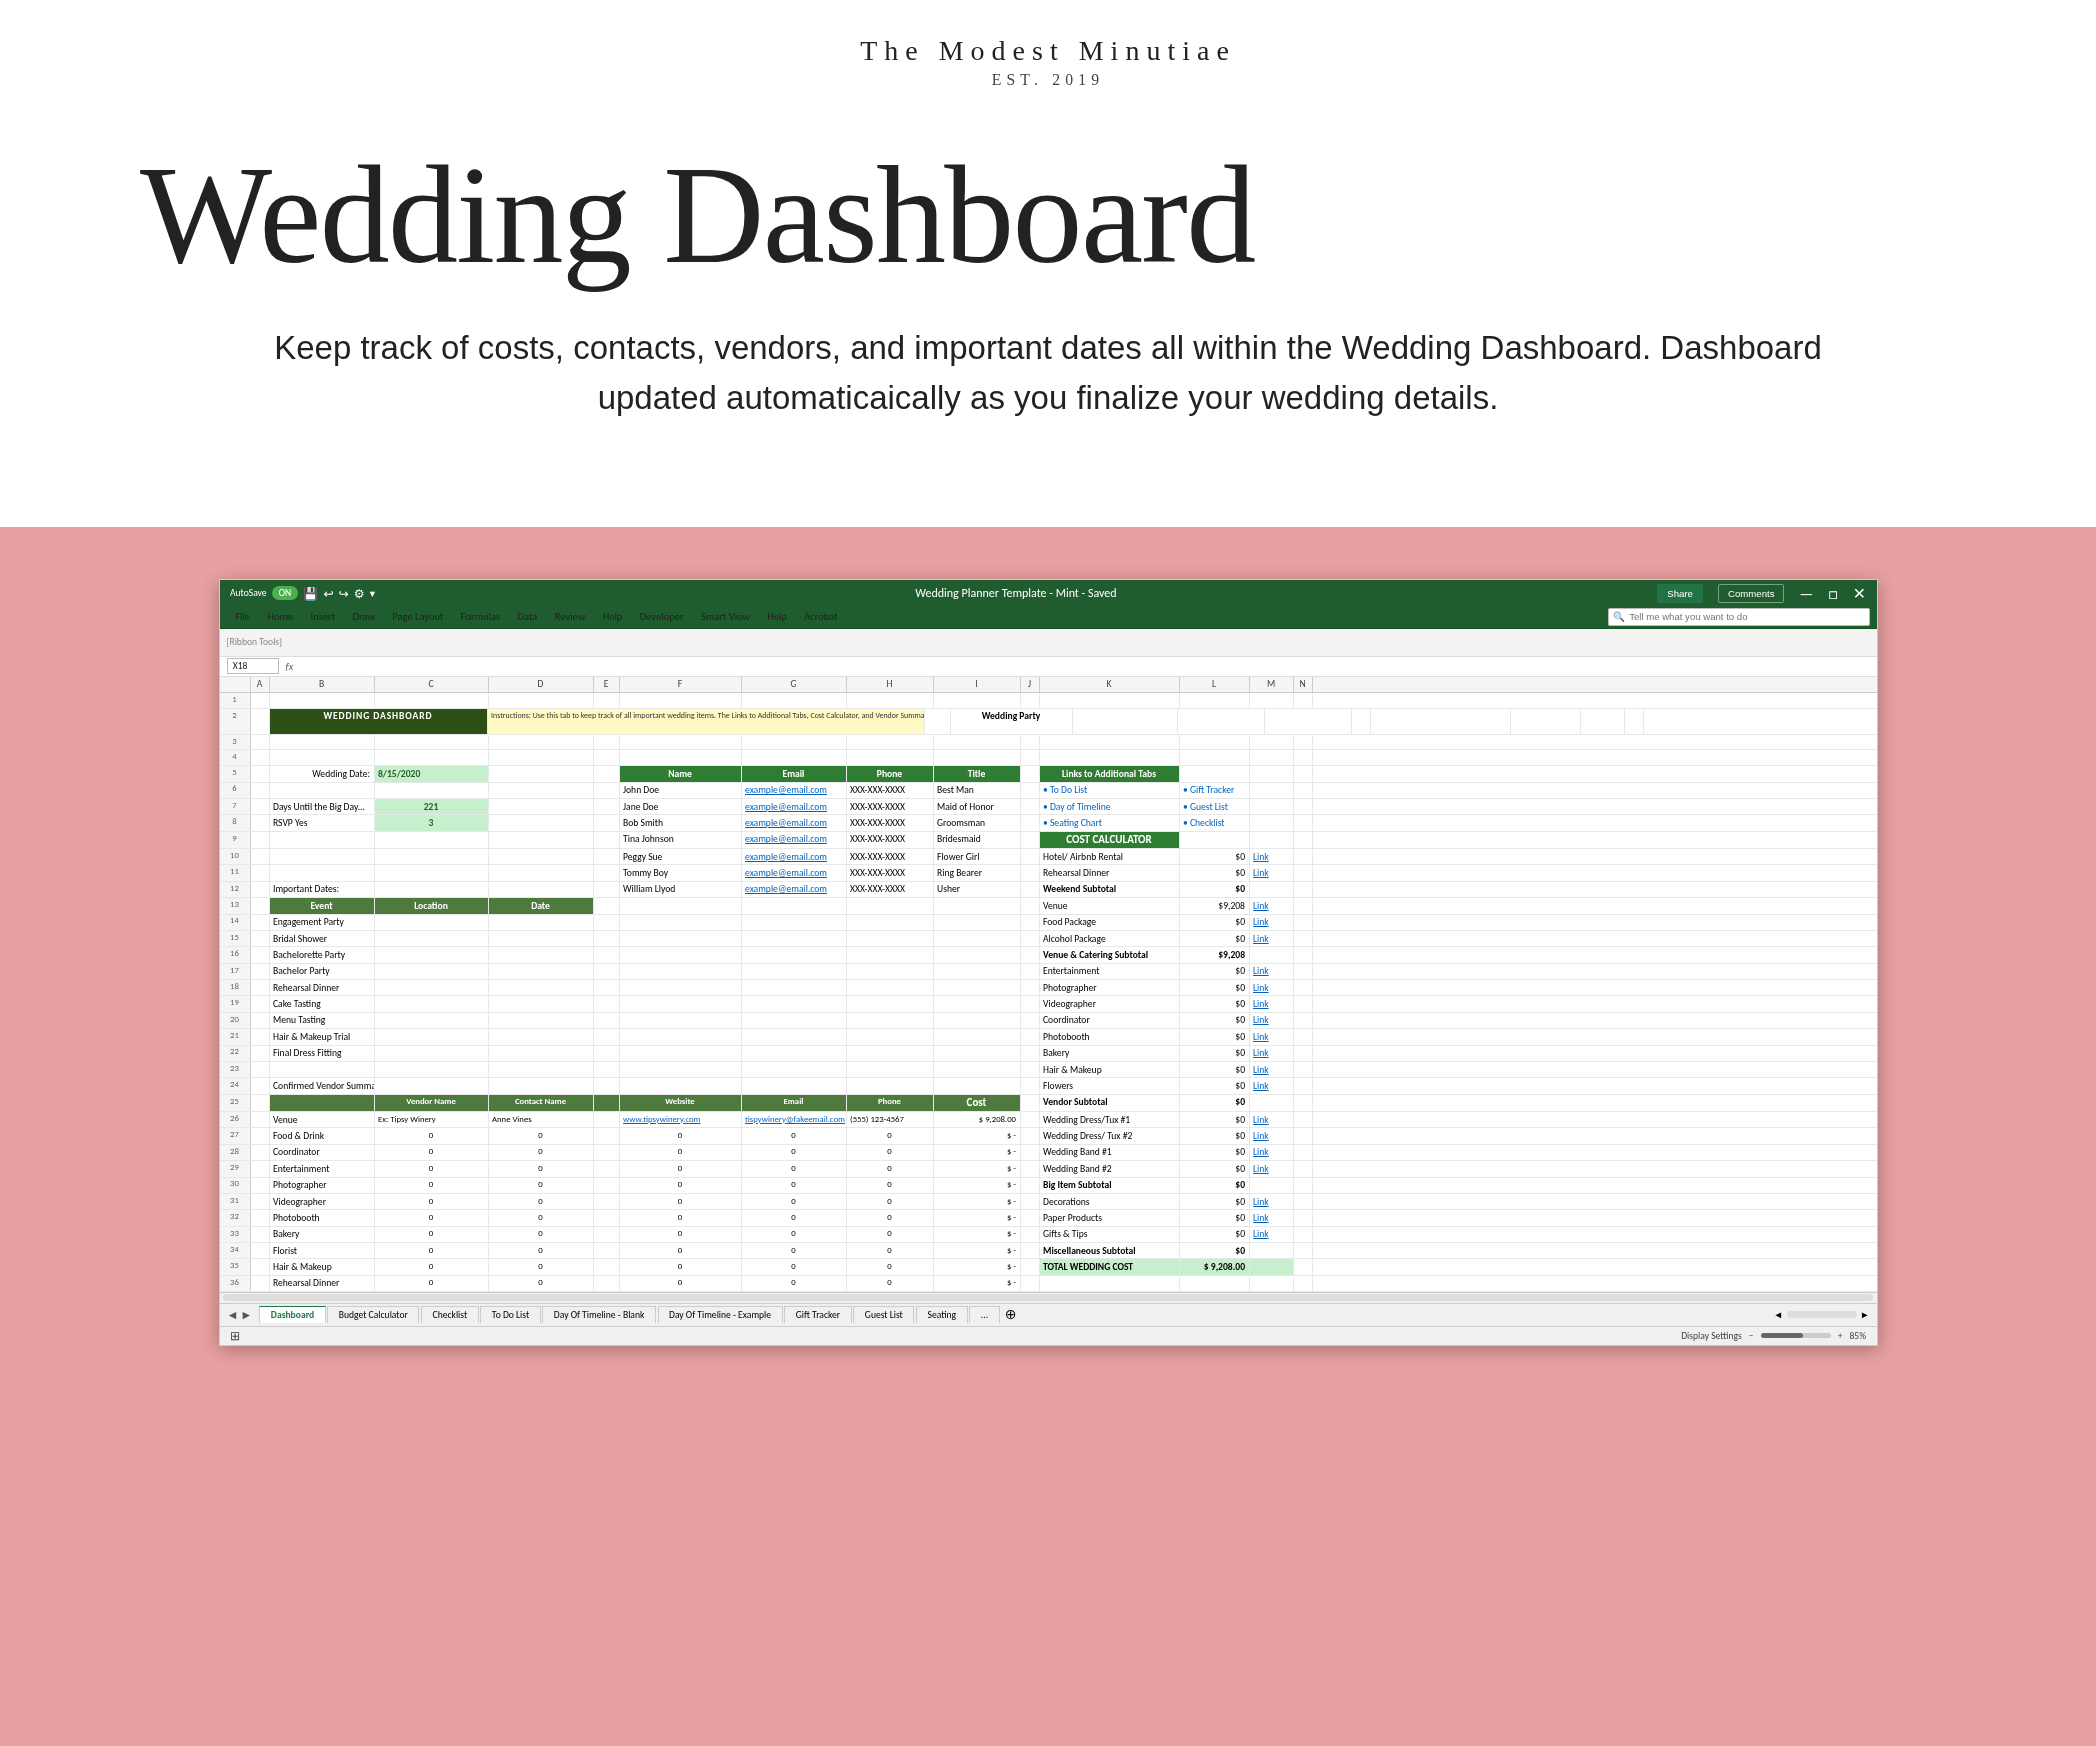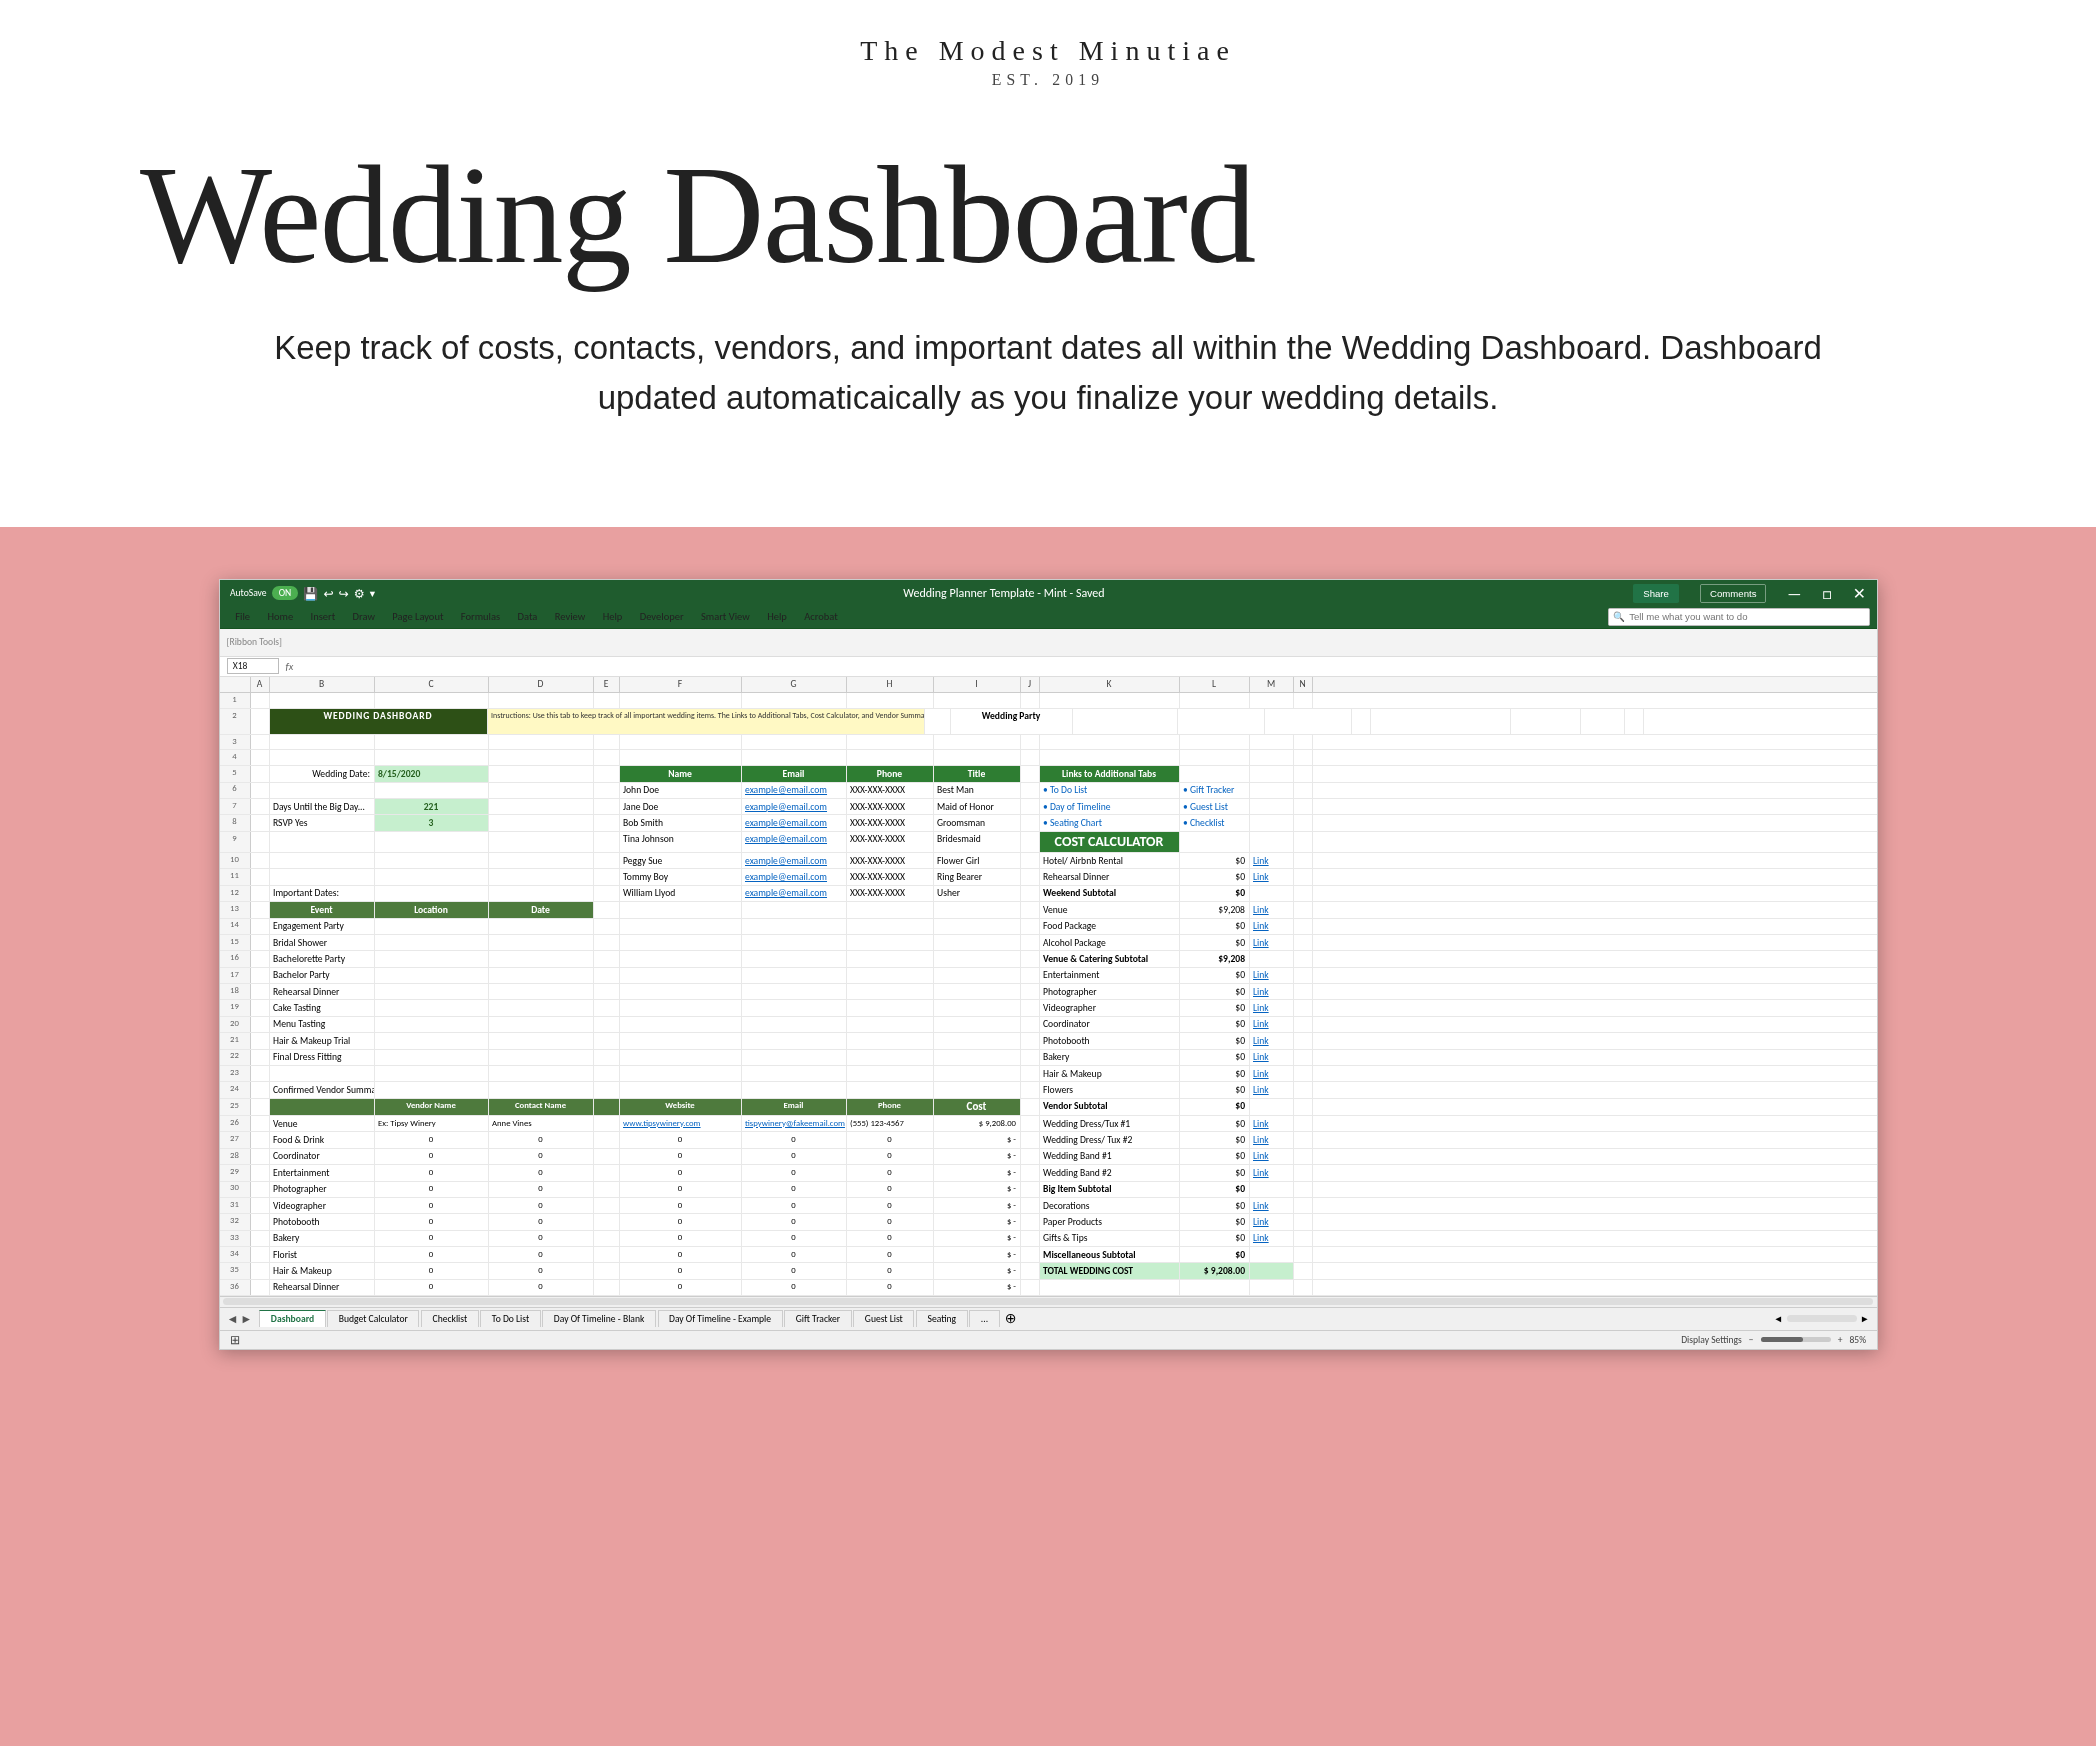--- a/index.html
+++ b/index.html
@@ -93,21 +93,21 @@
       display: flex;
       align-items: center;
       gap: 5px;
     }
     .excel-titlebar-center {
       font-size: 12px;
       font-weight: normal;
     }
     .excel-titlebar-right {
       display: flex;
-      gap: 21px;
+      gap: 15px;
       font-size: 15.7px;
     }
     .excel-menu-bar {
       display: flex;
       gap: 0;
       padding: 1.7px 7px;
       font-size: 10.5px;
       border-bottom: 0.9px solid #ddd;
     }
     .excel-menu-item {
@@ -528,21 +528,21 @@
         <div class="cell col-a"></div>
         <div class="cell col-b"></div>
         <div class="cell col-c"></div>
         <div class="cell col-d"></div>
         <div class="cell col-e"></div>
         <div class="cell col-f">Tina Johnson</div>
         <div class="cell col-g" style="color:#0563c1; text-decoration:underline;">example@email.com</div>
         <div class="cell col-h">XXX-XXX-XXXX</div>
         <div class="cell col-i">Bridesmaid</div>
         <div class="cell col-j"></div>
-        <div class="cell col-k" style="background:#2e7d32; color:white; font-weight:bold; text-align:center; font-size:14px;">COST CALCULATOR</div>
+        <div class="cell col-k" style="background:#2e7d32; color:white; font-weight:bold; text-align:center; font-size:11px;">COST CALCULATOR</div>
         <div class="cell col-l"></div>
         <div class="cell col-m"></div>
         <div class="cell col-n"></div>
       </div>
 
       <div class="sheet-row">
         <div class="row-num">10</div>
         <div class="cell col-a"></div>
         <div class="cell col-b"></div>
         <div class="cell col-c"></div>

